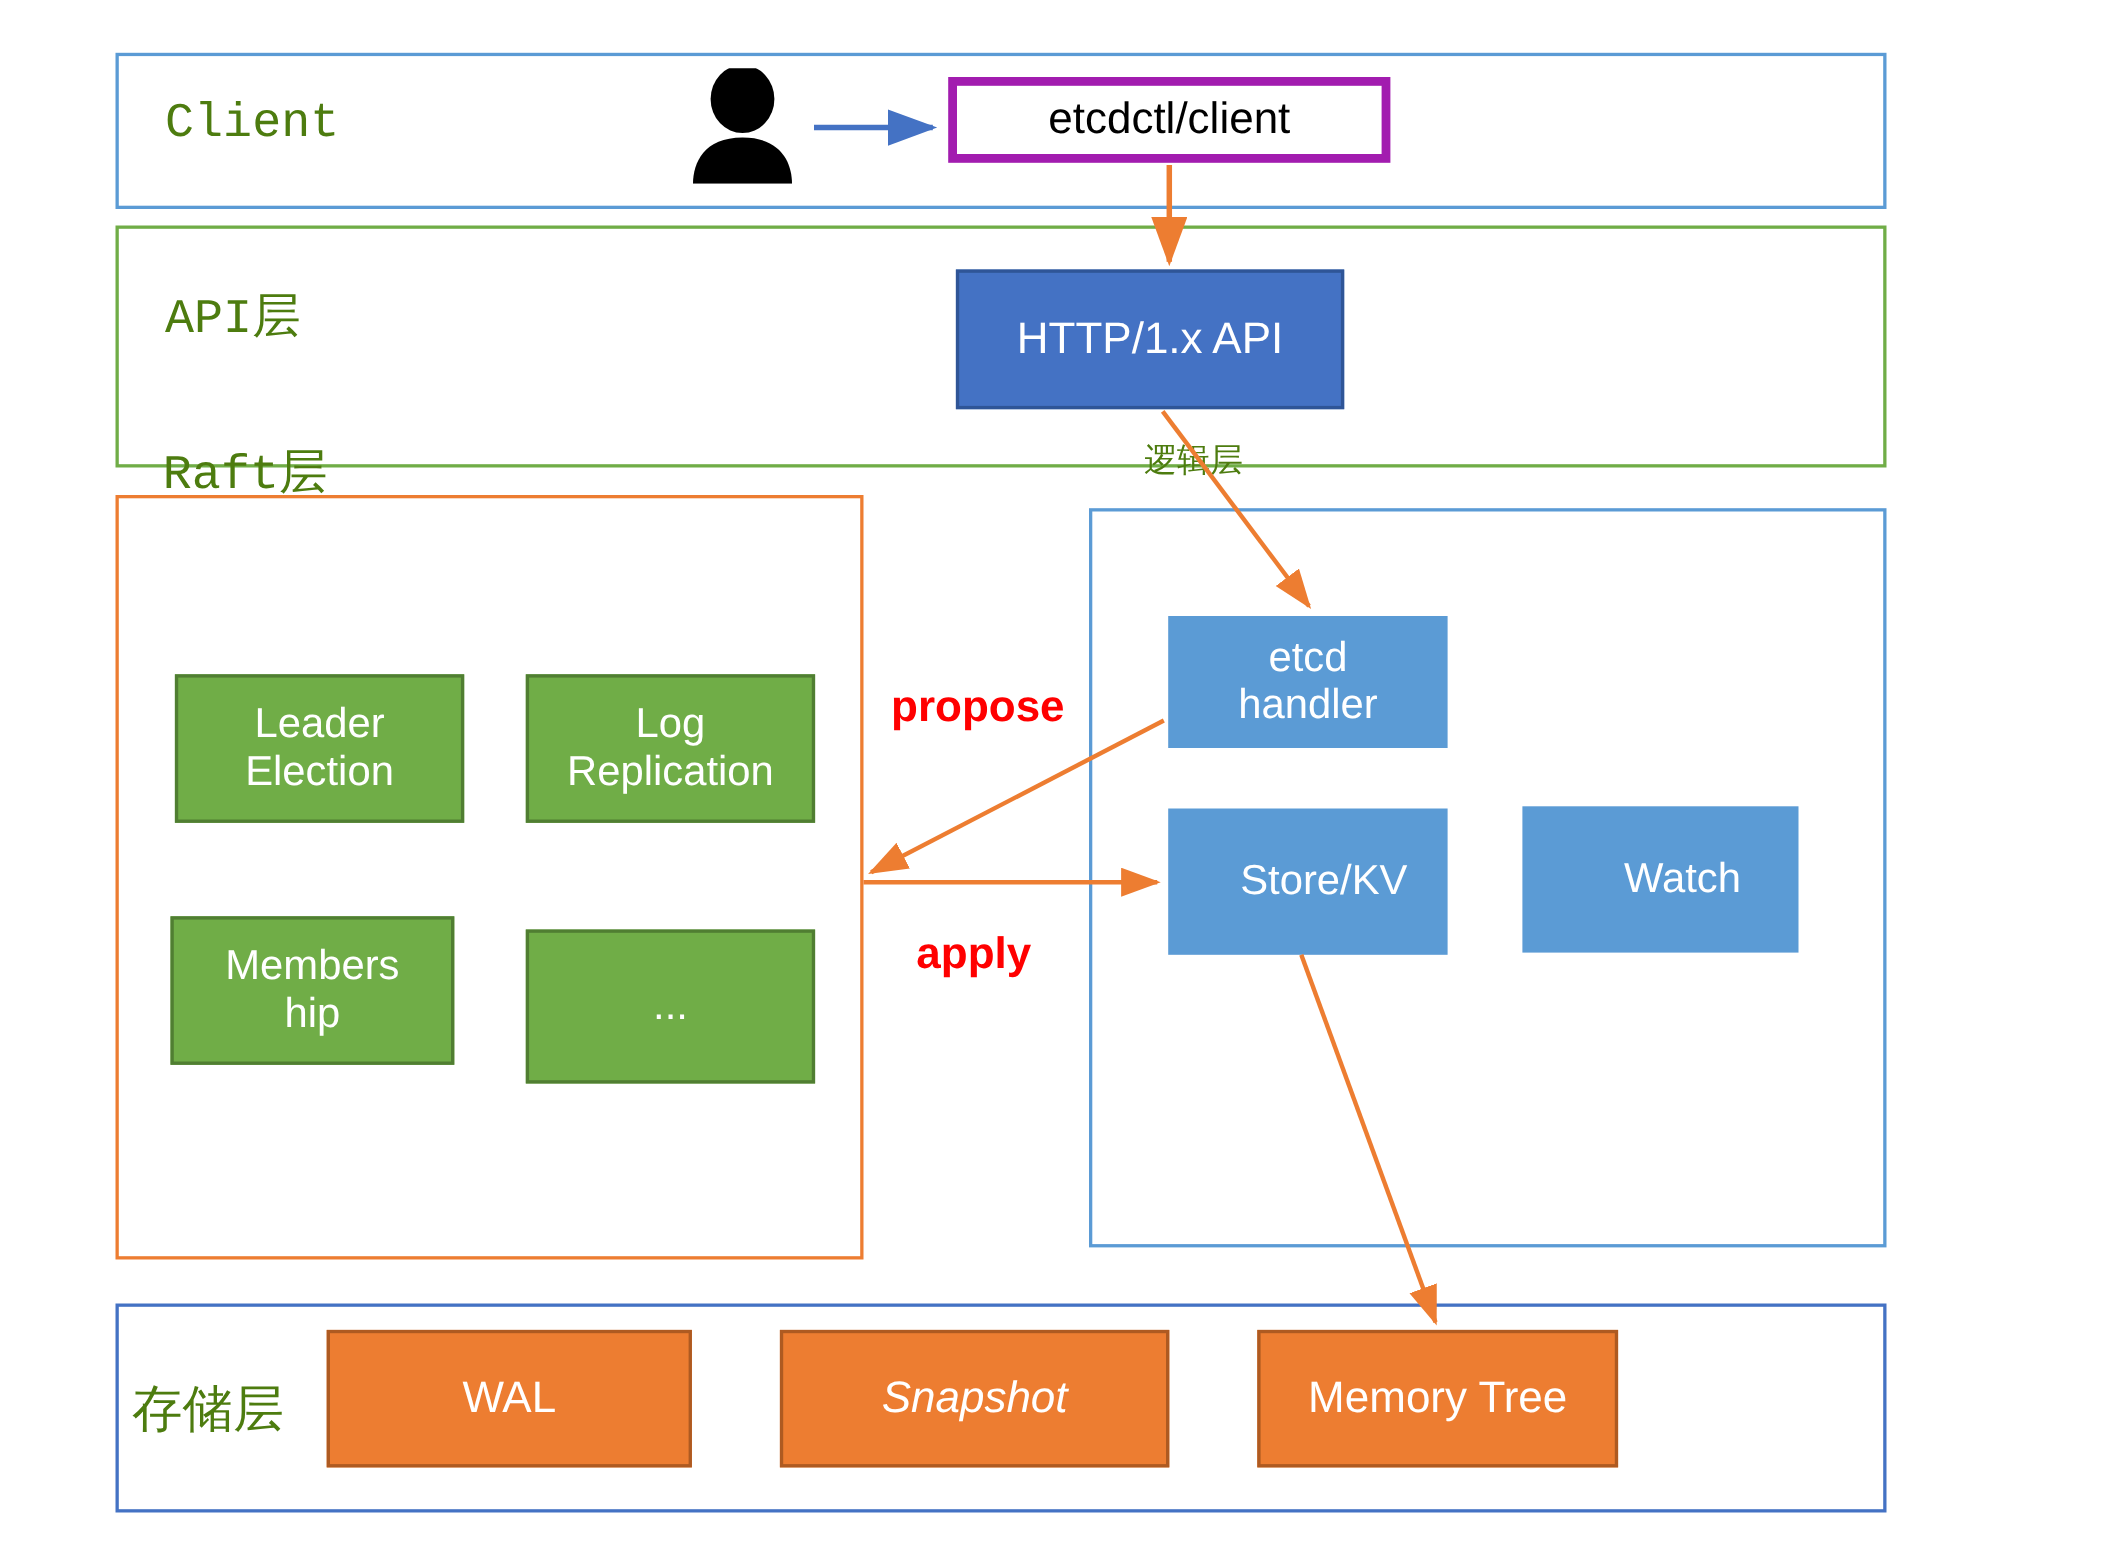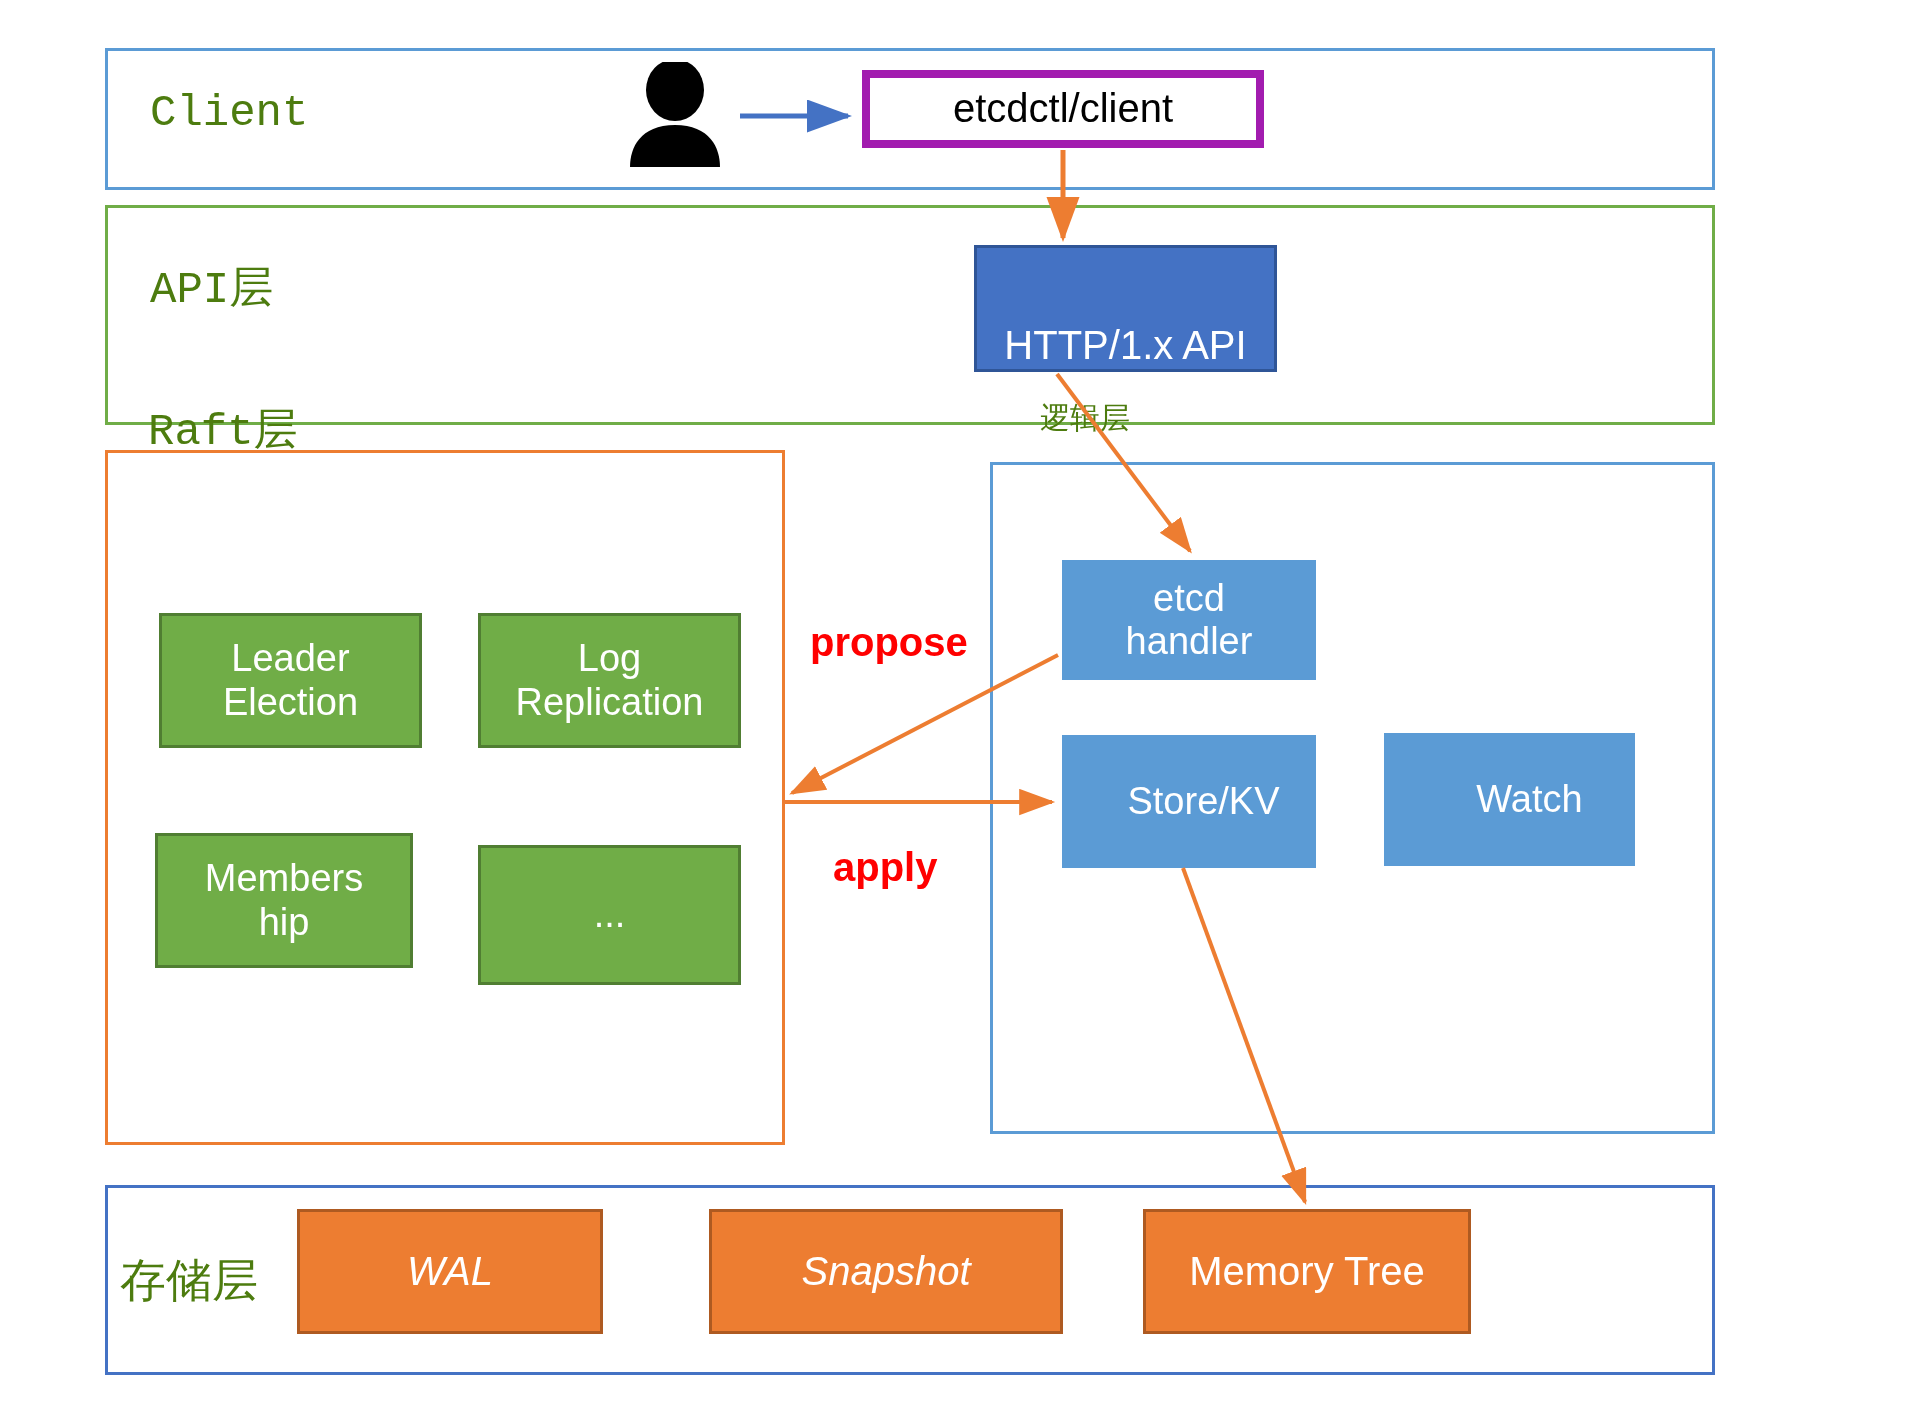--- a/index.html
+++ b/index.html
@@ -42,21 +42,21 @@
 
   <svg class="person" style="left:620px;top:62px;" width="110" height="105" viewBox="0 0 110 105">
     <ellipse cx="55" cy="28" rx="29" ry="31" fill="#000000"></ellipse>
     <path d="M55 63 C 20 63 10 86 10 105 L100 105 C100 86 90 63 55 63 Z" fill="#000000"></path>
   </svg>
 
   <div class="node" style="left:862px;top:70px;width:402px;height:78px;background:#FFFFFF;border:8px solid #a21caf;color:#000;font-size:40px;">
     <span>etcdctl/client</span>
   </div>
 
-  <div class="node" style="left:974px;top:245px;width:303px;height:127px;background:#4472C4;border:3px solid #2F5597;font-size:40px;align-items:flex-end;">
+  <div class="node" style="left:869px;top:245px;width:353px;height:127px;background:#4472C4;border:3px solid #2F5597;font-size:40px;">
     <span>HTTP/1.x API</span>
   </div>
 
   <div class="node" style="left:159px;top:613px;width:263px;height:135px;background:#70AD47;border:3px solid #507E32;font-size:38px;">
     <span>Leader Election</span>
   </div>
 
   <div class="node" style="left:478px;top:613px;width:263px;height:135px;background:#70AD47;border:3px solid #507E32;font-size:38px;">
     <span>Log Replication</span>
   </div>
@@ -76,21 +76,21 @@
   </div>
 
   <div class="node" style="left:1062px;top:735px;width:254px;height:133px;background:#5B9BD5;border:none;font-size:38px;padding-left:29px;">
     <span>Store/KV</span>
   </div>
 
   <div class="node" style="left:1384px;top:733px;width:251px;height:133px;background:#5B9BD5;border:none;font-size:38px;padding-left:40px;">
     <span>Watch</span>
   </div>
 
-  <div class="node" style="left:297px;top:1209px;width:306px;height:125px;background:#ED7D31;border:3px solid #AE5A21;font-size:40px;font-style:italic;">
+  <div class="node" style="left:297px;top:1209px;width:332px;height:125px;background:#ED7D31;border:3px solid #AE5A21;font-size:40px;">
     <span>WAL</span>
   </div>
 
   <div class="node" style="left:709px;top:1209px;width:354px;height:125px;background:#ED7D31;border:3px solid #AE5A21;font-size:40px;font-style:italic;">
     <span>Snapshot</span>
   </div>
 
   <div class="node" style="left:1143px;top:1209px;width:328px;height:125px;background:#ED7D31;border:3px solid #AE5A21;font-size:40px;">
     <span>Memory Tree</span>
   </div>

